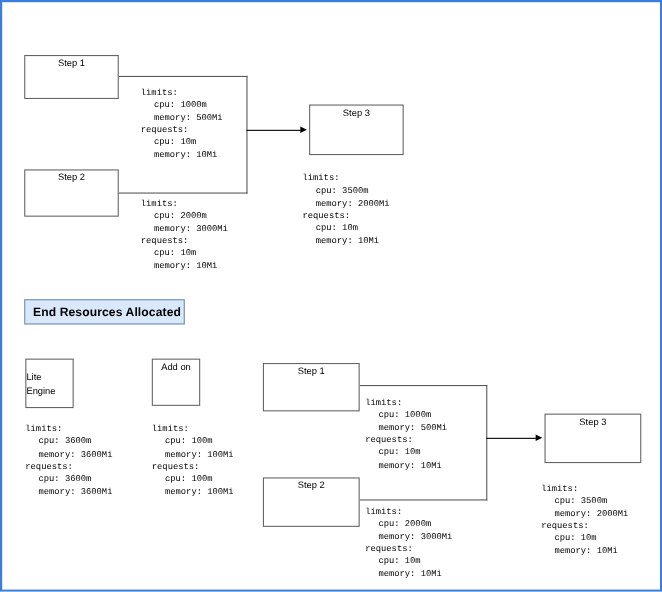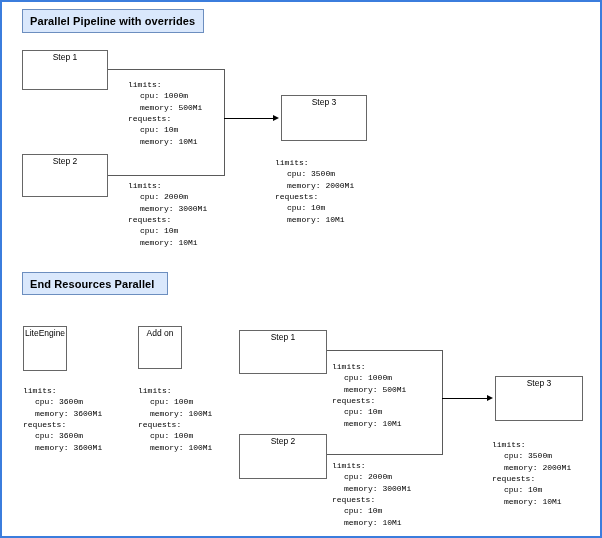--- a/index.html
+++ b/index.html
@@ -67,23 +67,20 @@
     border-top: 3.5px solid transparent;
     border-bottom: 3.5px solid transparent;
     border-left: 6px solid #000000;
   }
 </style>
 </head>
 <body>
 
 <div id="canvas">
 
-  <div class="banner" style="left:20px; top:7px; width:182px; height:24px;">
-    <span>Parallel Pipeline with  overrides</span>
-  </div>
 
   <div class="edge thin" style="left:105px; top:67px; width:118px; height:1px;"></div>
   <div class="edge thin" style="left:222px; top:67px; width:1px; height:107px;"></div>
   <div class="edge thin" style="left:105px; top:173px; width:118px; height:1px;"></div>
   <div class="edge" style="left:222px; top:116px; width:50px; height:1px;"></div>
   <div class="arrowhead" style="left:271px; top:113px;"></div>
 
   <div class="node" style="left:20px; top:48px; width:86px; height:40px;">
     <span>Step 1</span>
   </div>
@@ -117,24 +114,24 @@
   <div class="resblock" style="left:273px; top:155px;">
     <div>limits:</div>
     <div class="ind">cpu: 3500m</div>
     <div class="ind">memory: 2000Mi</div>
     <div>requests:</div>
     <div class="ind">cpu: 10m</div>
     <div class="ind">memory: 10Mi</div>
   </div>
 
   <div class="banner" style="left:20px; top:270px; width:146px; height:23px;">
-    <span>End Resources Parallel</span>
-  </div>
-
-  <div class="node" style="left:21px; top:324px; width:44px; height:45px; flex-direction:row;">
+    <span>End Resources Allocated</span>
+  </div>
+
+  <div class="node" style="left:21px; top:324px; width:44px; height:45px; flex-direction:column;">
     <span>Lite</span>
     <span>Engine</span>
   </div>
 
   <div class="node" style="left:136px; top:324px; width:44px; height:43px;">
     <span>Add on</span>
   </div>
 
   <div class="resblock" style="left:21px; top:383px;">
     <div>limits:</div>

